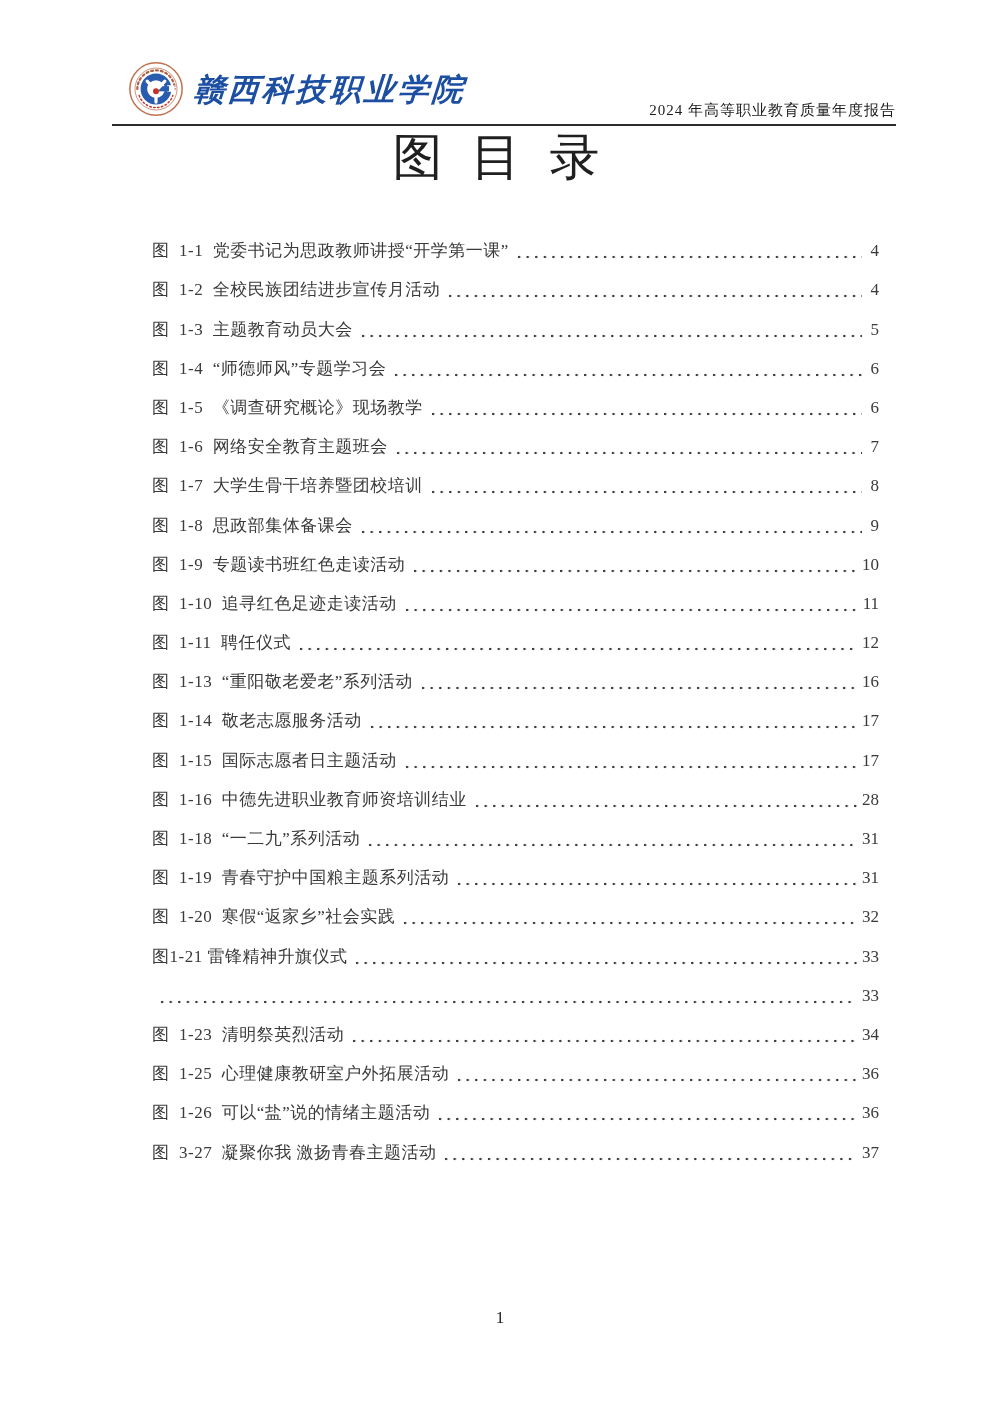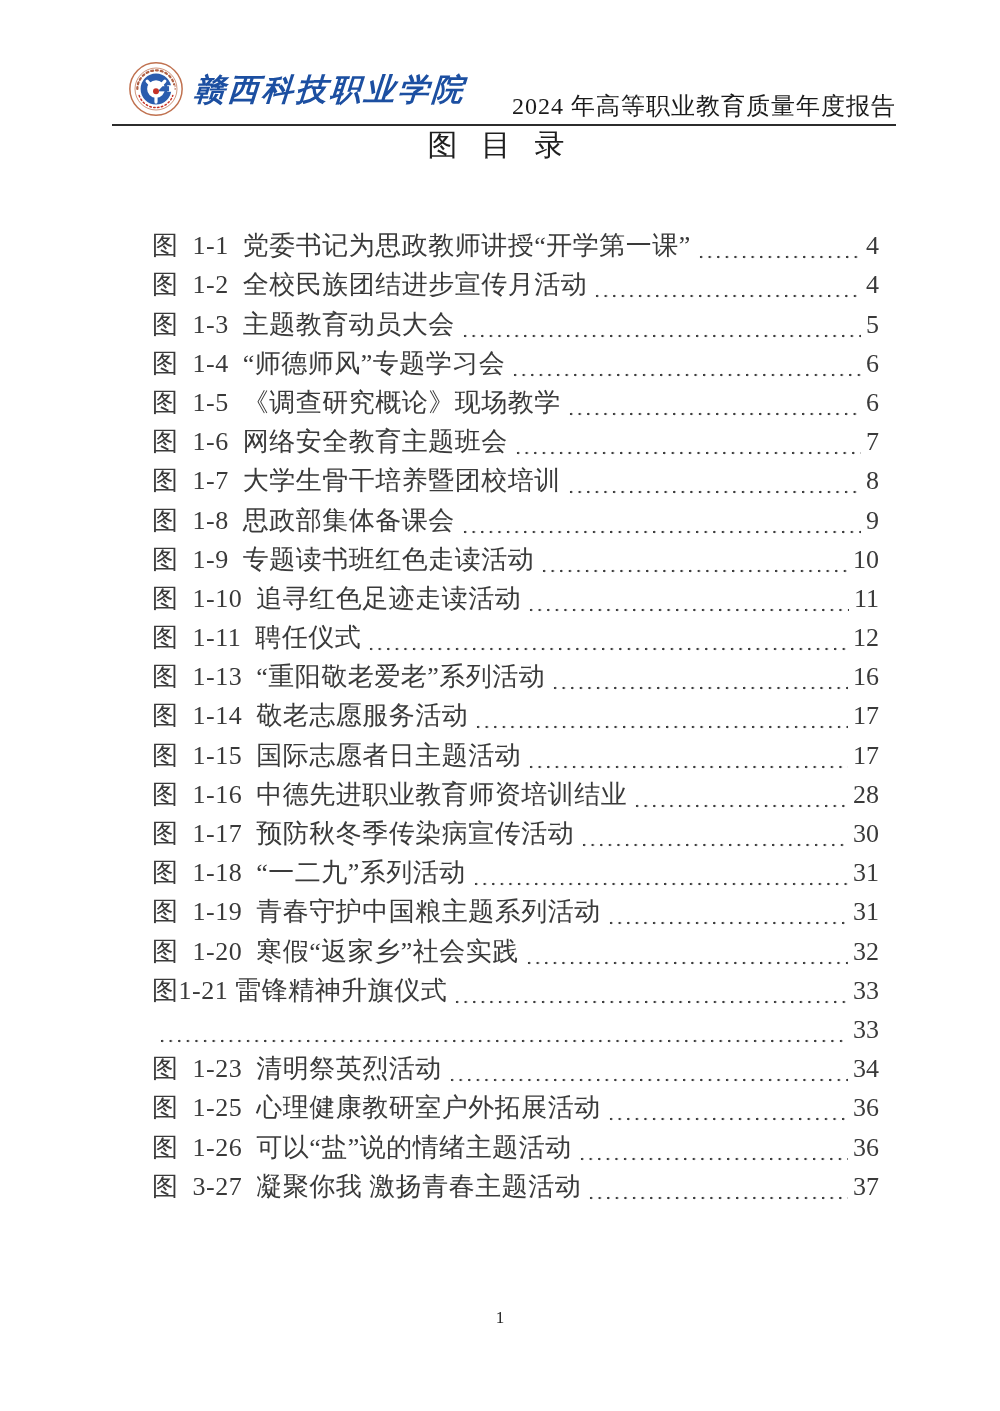--- a/index.html
+++ b/index.html
@@ -37,55 +37,55 @@
   .brand-name {
     font-size: 31px;
     font-weight: bold;
     font-style: italic;
     letter-spacing: 3px;
     color: #1c4fa1;
     line-height: 1;
     transform: skewX(-4deg);
   }
   .report-title {
-    font-size: 24px;
+    font-size: 15px;
     letter-spacing: 1px;
     color: #1b1b1b;
     line-height: 1;
     margin-bottom: 6px;
   }
 
   
   .doc-title {
     position: absolute;
     top: 126px;
     left: 0;
     width: 100%;
     text-align: center;
-    font-size: 30px;
+    font-size: 50px;
     font-weight: 500;
     letter-spacing: 8px;
     color: #1f1f1f;
     line-height: 1.25;
   }
 
   
   .toc {
     position: absolute;
     top: 229px;
     left: 112px;
     width: 784px;
   }
   .toc-row {
     box-sizing: border-box;
     height: 39.2px;
     display: flex;
     align-items: flex-end;
     padding: 0 17px 9px 40px;
-    font-size: 26px;
+    font-size: 17px;
     color: #3a3a3a;
   }
   .toc-label {
     white-space: pre;
     line-height: 1;
     letter-spacing: 0.5px;
   }
   .toc-dots {
     flex: 1;
     height: 4px;
@@ -215,25 +215,20 @@
       <span class="toc-label">图  1-15  国际志愿者日主题活动</span>
       <span class="toc-dots"></span>
       <span class="toc-page">17</span>
     </div>
       <div class="toc-row">
       <span class="toc-label">图  1-16  中德先进职业教育师资培训结业</span>
       <span class="toc-dots"></span>
       <span class="toc-page">28</span>
     </div>
       <div class="toc-row">
-      <span class="toc-label">图  1-17  预防秋冬季传染病宣传活动</span>
-      <span class="toc-dots"></span>
-      <span class="toc-page">30</span>
-    </div>
-      <div class="toc-row">
       <span class="toc-label">图  1-18  “一二九”系列活动</span>
       <span class="toc-dots"></span>
       <span class="toc-page">31</span>
     </div>
       <div class="toc-row">
       <span class="toc-label">图  1-19  青春守护中国粮主题系列活动</span>
       <span class="toc-dots"></span>
       <span class="toc-page">31</span>
     </div>
       <div class="toc-row">

